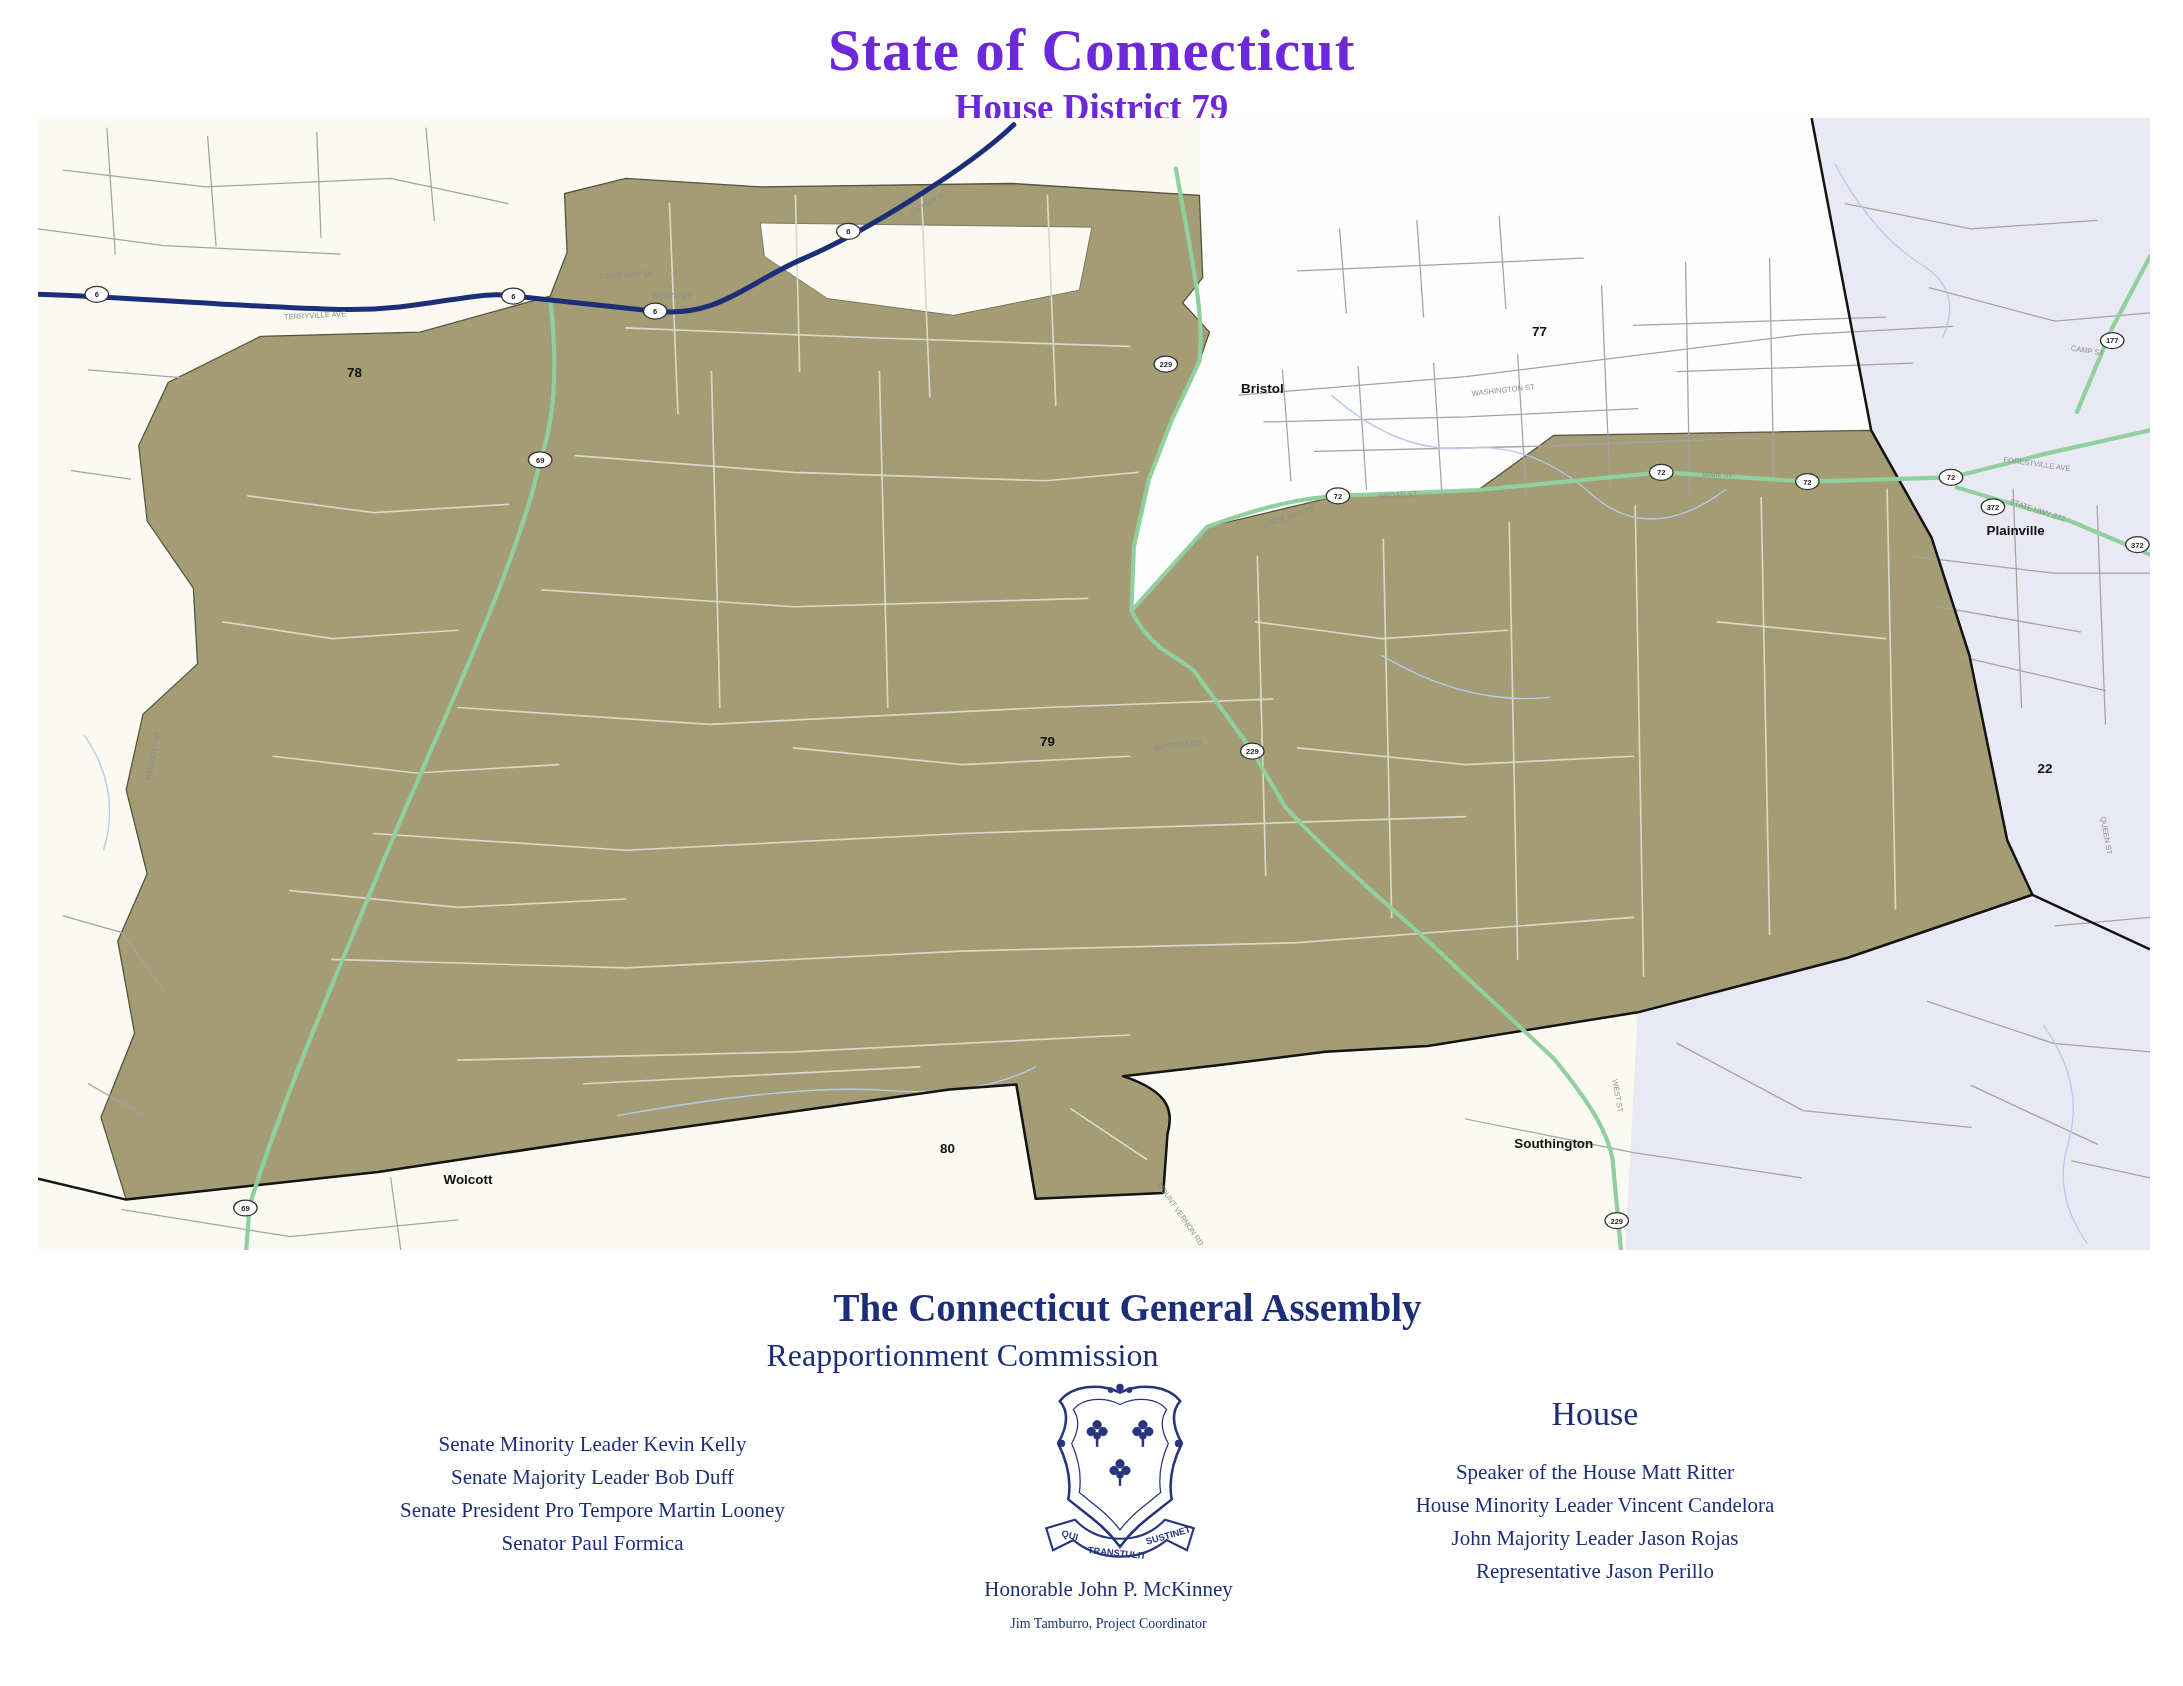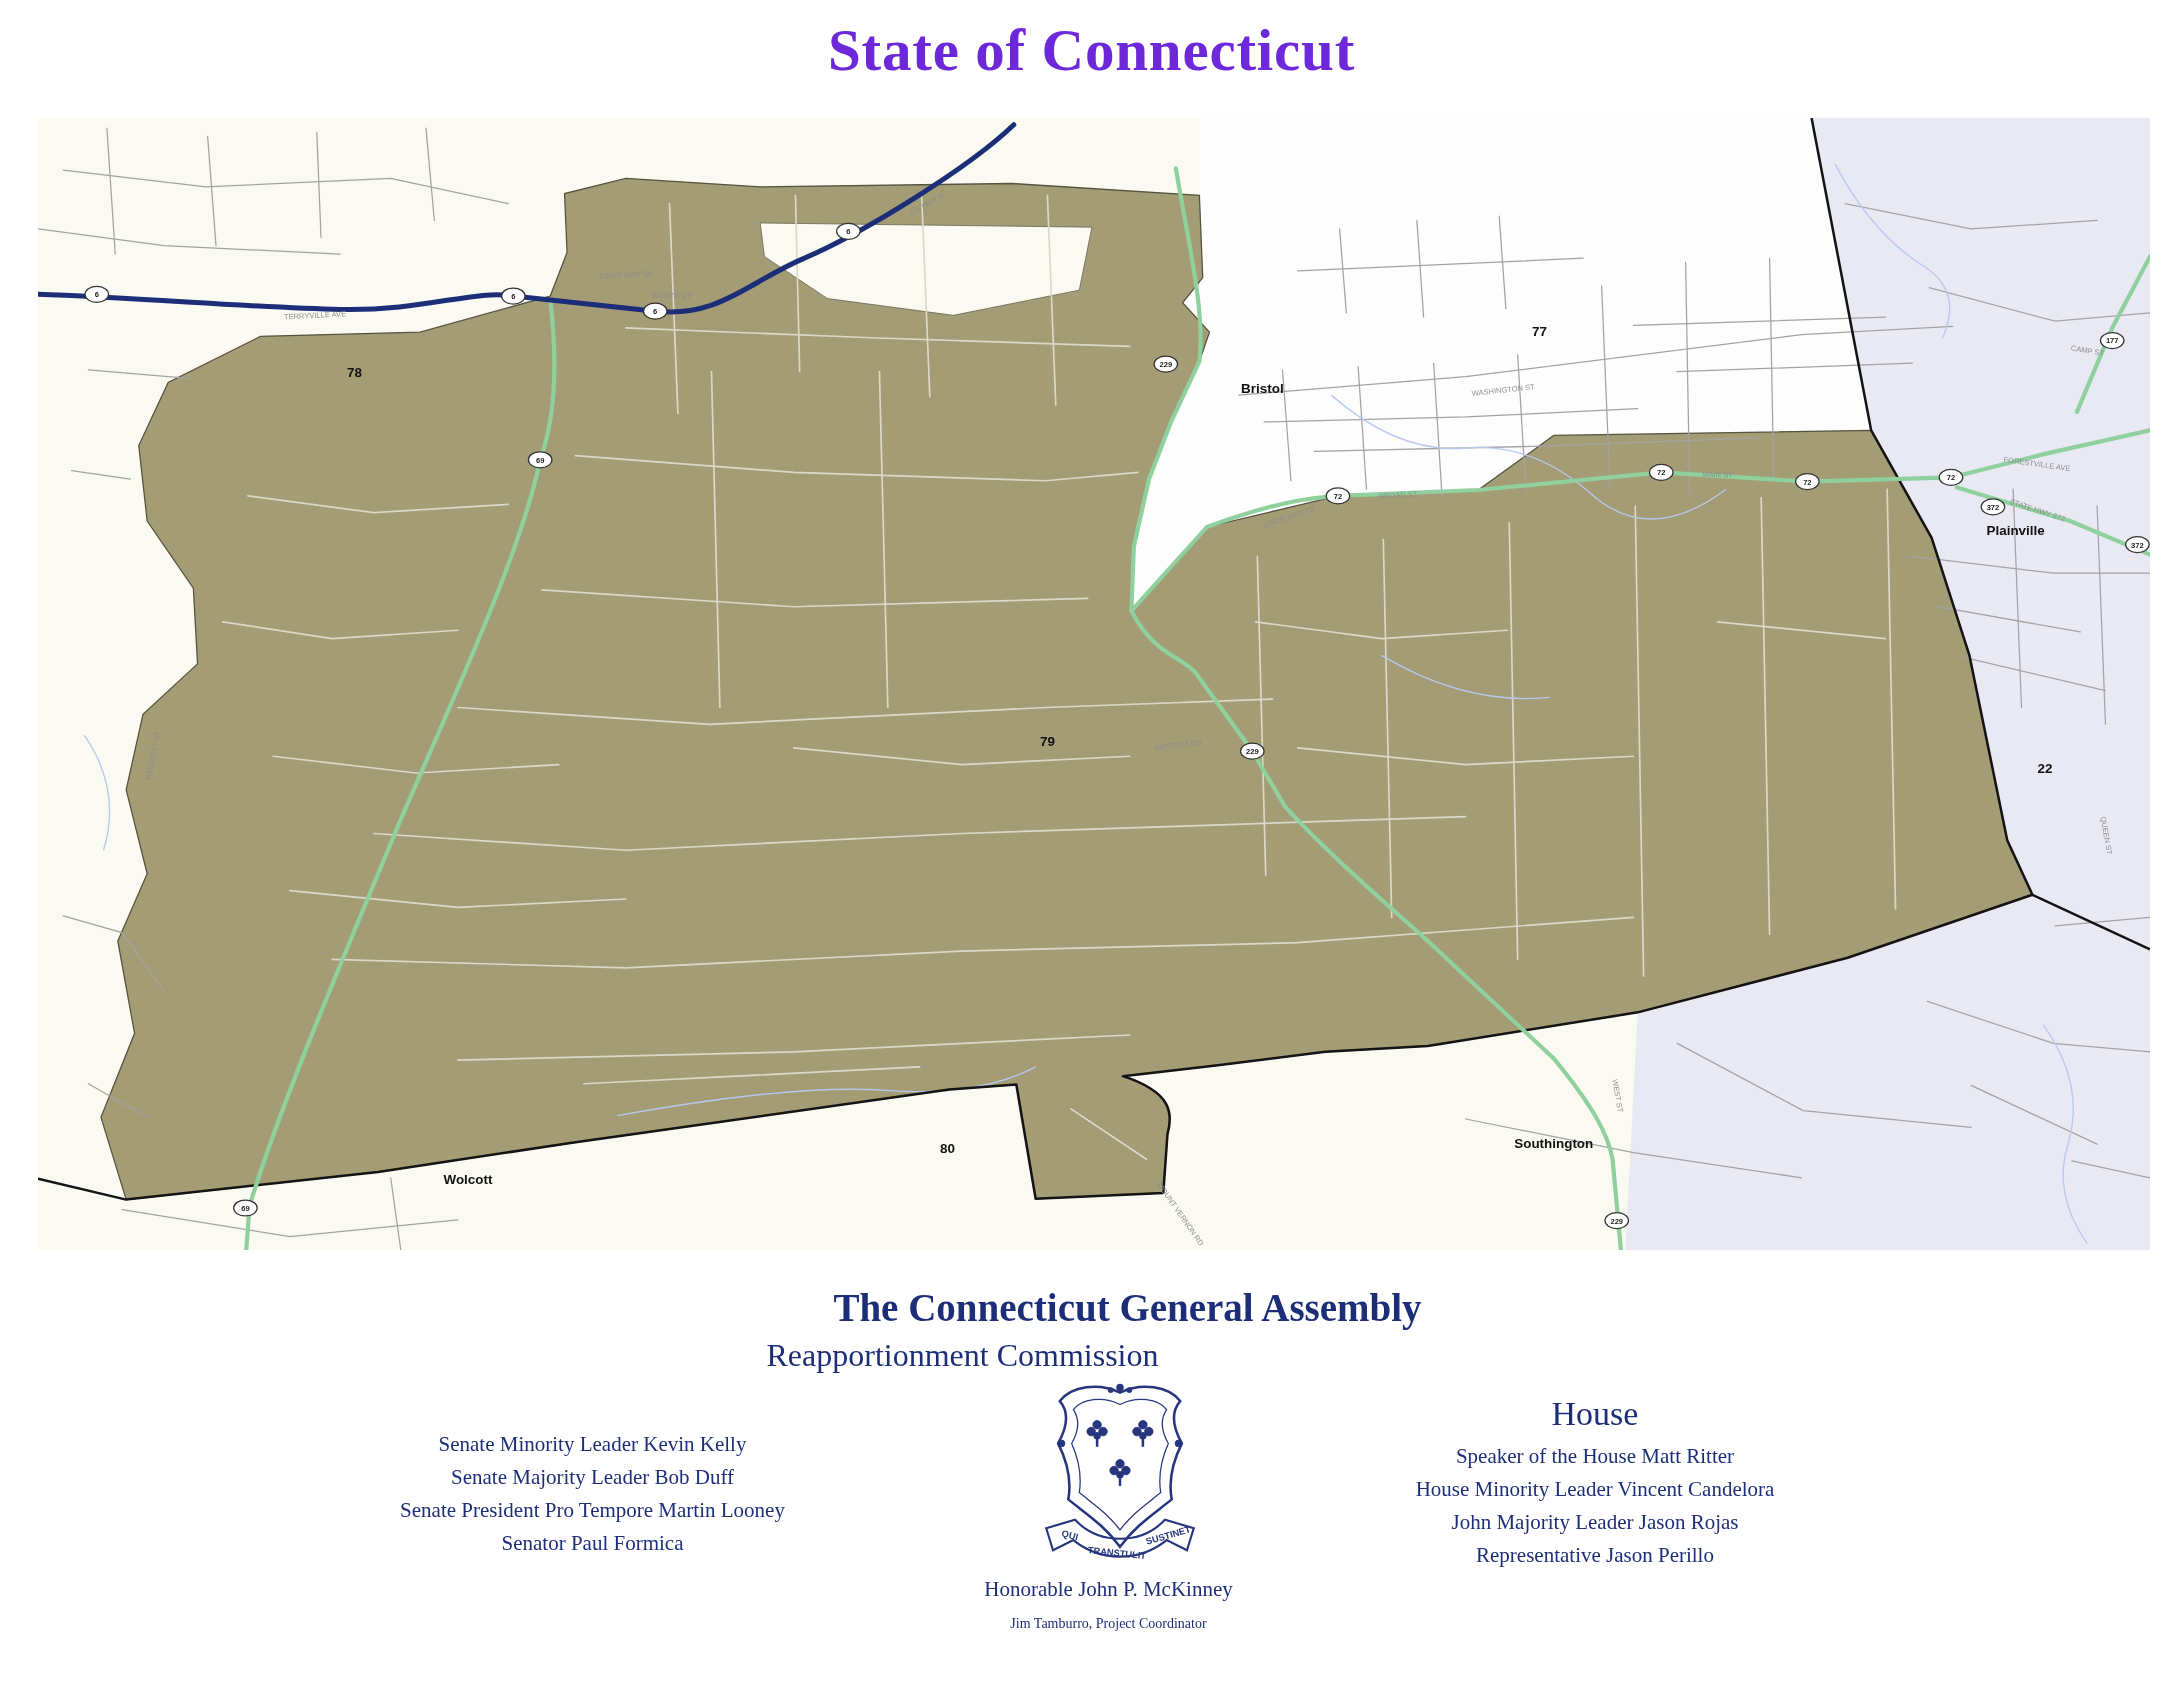--- a/index.html
+++ b/index.html
@@ -8,36 +8,37 @@
   .hdr{position:absolute;top:15px;left:0;width:2183px;text-align:center;color:#6d28d9;}
   .hdr .title{font-size:59px;font-weight:bold;letter-spacing:0.8px;line-height:71px;}
   .hdr .subtitle{font-size:37px;font-weight:bold;line-height:44px;}
   #mapwrap{position:absolute;left:38px;top:118px;width:2112px;height:1132px;}
   .ftr{position:absolute;color:#1d2e78;text-align:center;}
   .assembly{top:1285px;left:0;width:2183px;font-size:39px;font-weight:bold;margin-left:36px;}
   .commission{top:1337px;left:0;width:1925px;font-size:32px;}
   .senlist{top:1428px;left:240px;width:705px;font-size:21px;line-height:33px;}
   .houseblk{top:1394px;left:1276px;width:638px;}
   .houseblk .househead{font-size:34px;line-height:39px;}
-  .houseblk .houselist{font-size:21px;line-height:33px;margin-top:7px;}
+  .houseblk .houselist{font-size:21px;line-height:33px;margin-top:23px;}
   .honor{top:1577px;left:823px;width:571px;font-size:21px;}
   .coord{top:1616px;left:823px;width:571px;font-size:14px;}
   #sealbox{position:absolute;left:1031px;top:1379px;width:178px;height:195px;}
   text{font-family:"Liberation Sans",sans-serif;}
   .townlbl{font-size:16px;font-weight:bold;fill:#111;}
   .distlbl{font-size:16px;font-weight:bold;fill:#111;}
   .stlbl{font-size:9px;fill:#8d8d8d;}
   .shieldtxt{font-size:9px;font-weight:bold;fill:#222;}
   .mottotxt{font-size:11px;font-weight:bold;fill:#26357e;font-family:"Liberation Sans",sans-serif;}
 </style>
 </head>
 <body>
 
 <div class="hdr">
   <div class="title">State of Connecticut</div>
+  <div class="subtitle">House District 79</div>
 </div>
 
 <div id="mapwrap">
 <svg id="map" viewBox="0 0 2515 1348" width="2112" height="1132" xmlns="http://www.w3.org/2000/svg">
 
   <rect x="0" y="0" width="2515" height="1348" fill="#fafaf2"></rect>
 
   <polygon points="2112,0 2515,0 2515,990 2375,925 2345,860 2300,640 2255,500 2183,372" fill="#e9e9f4"></polygon>
   <polygon points="1905,1065 2155,1000 2375,925 2515,990 2515,1348 1890,1348" fill="#e9e9f4"></polygon>
 

